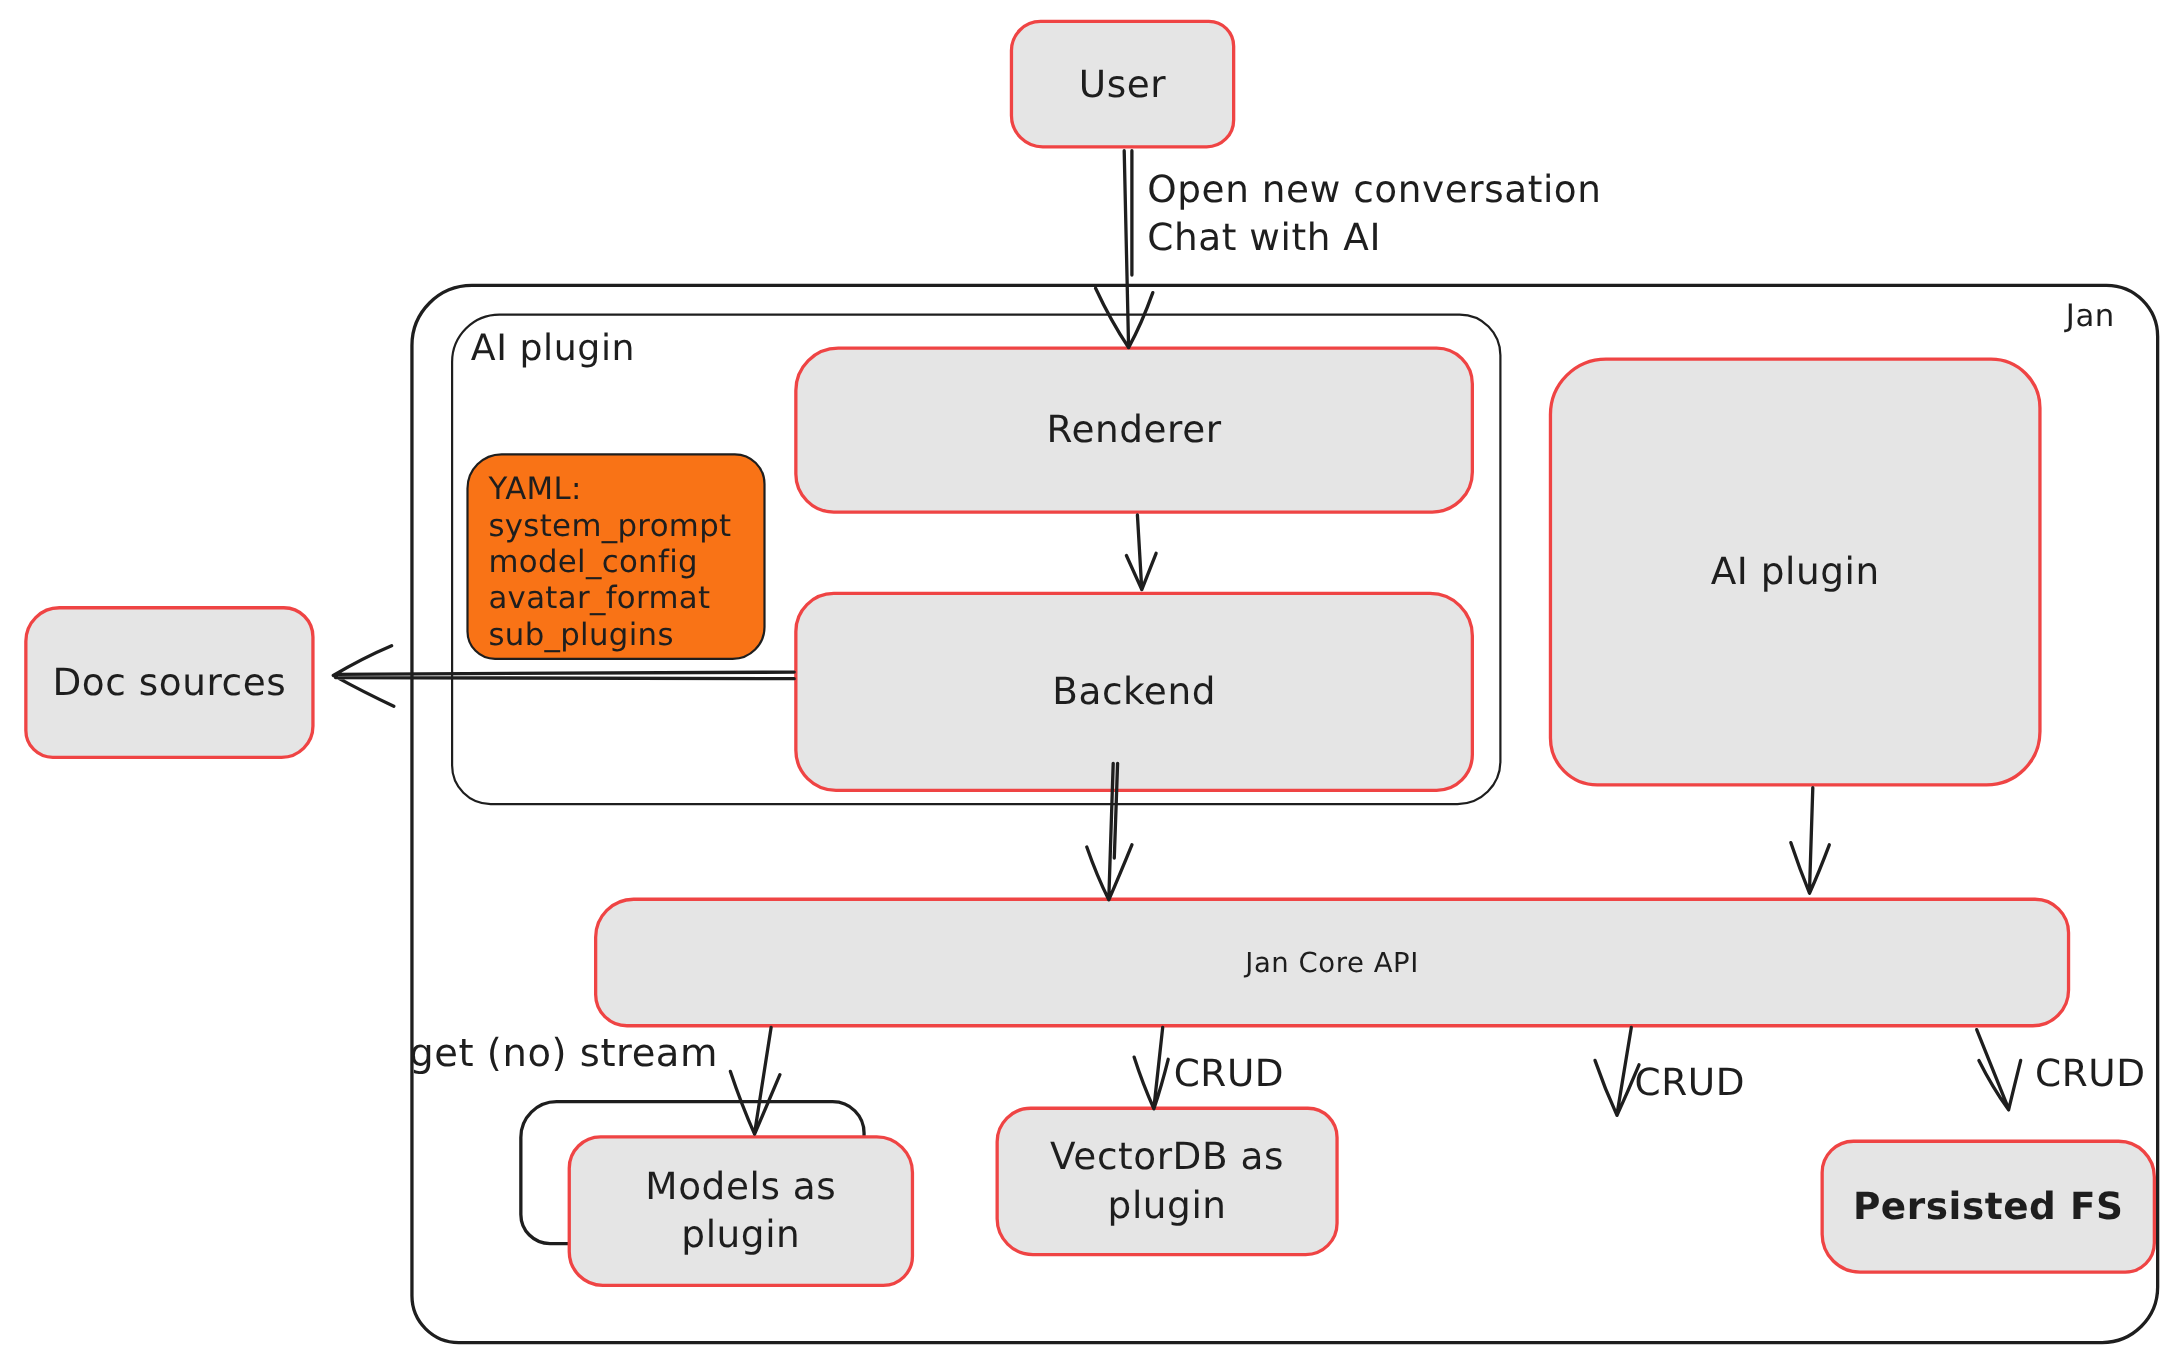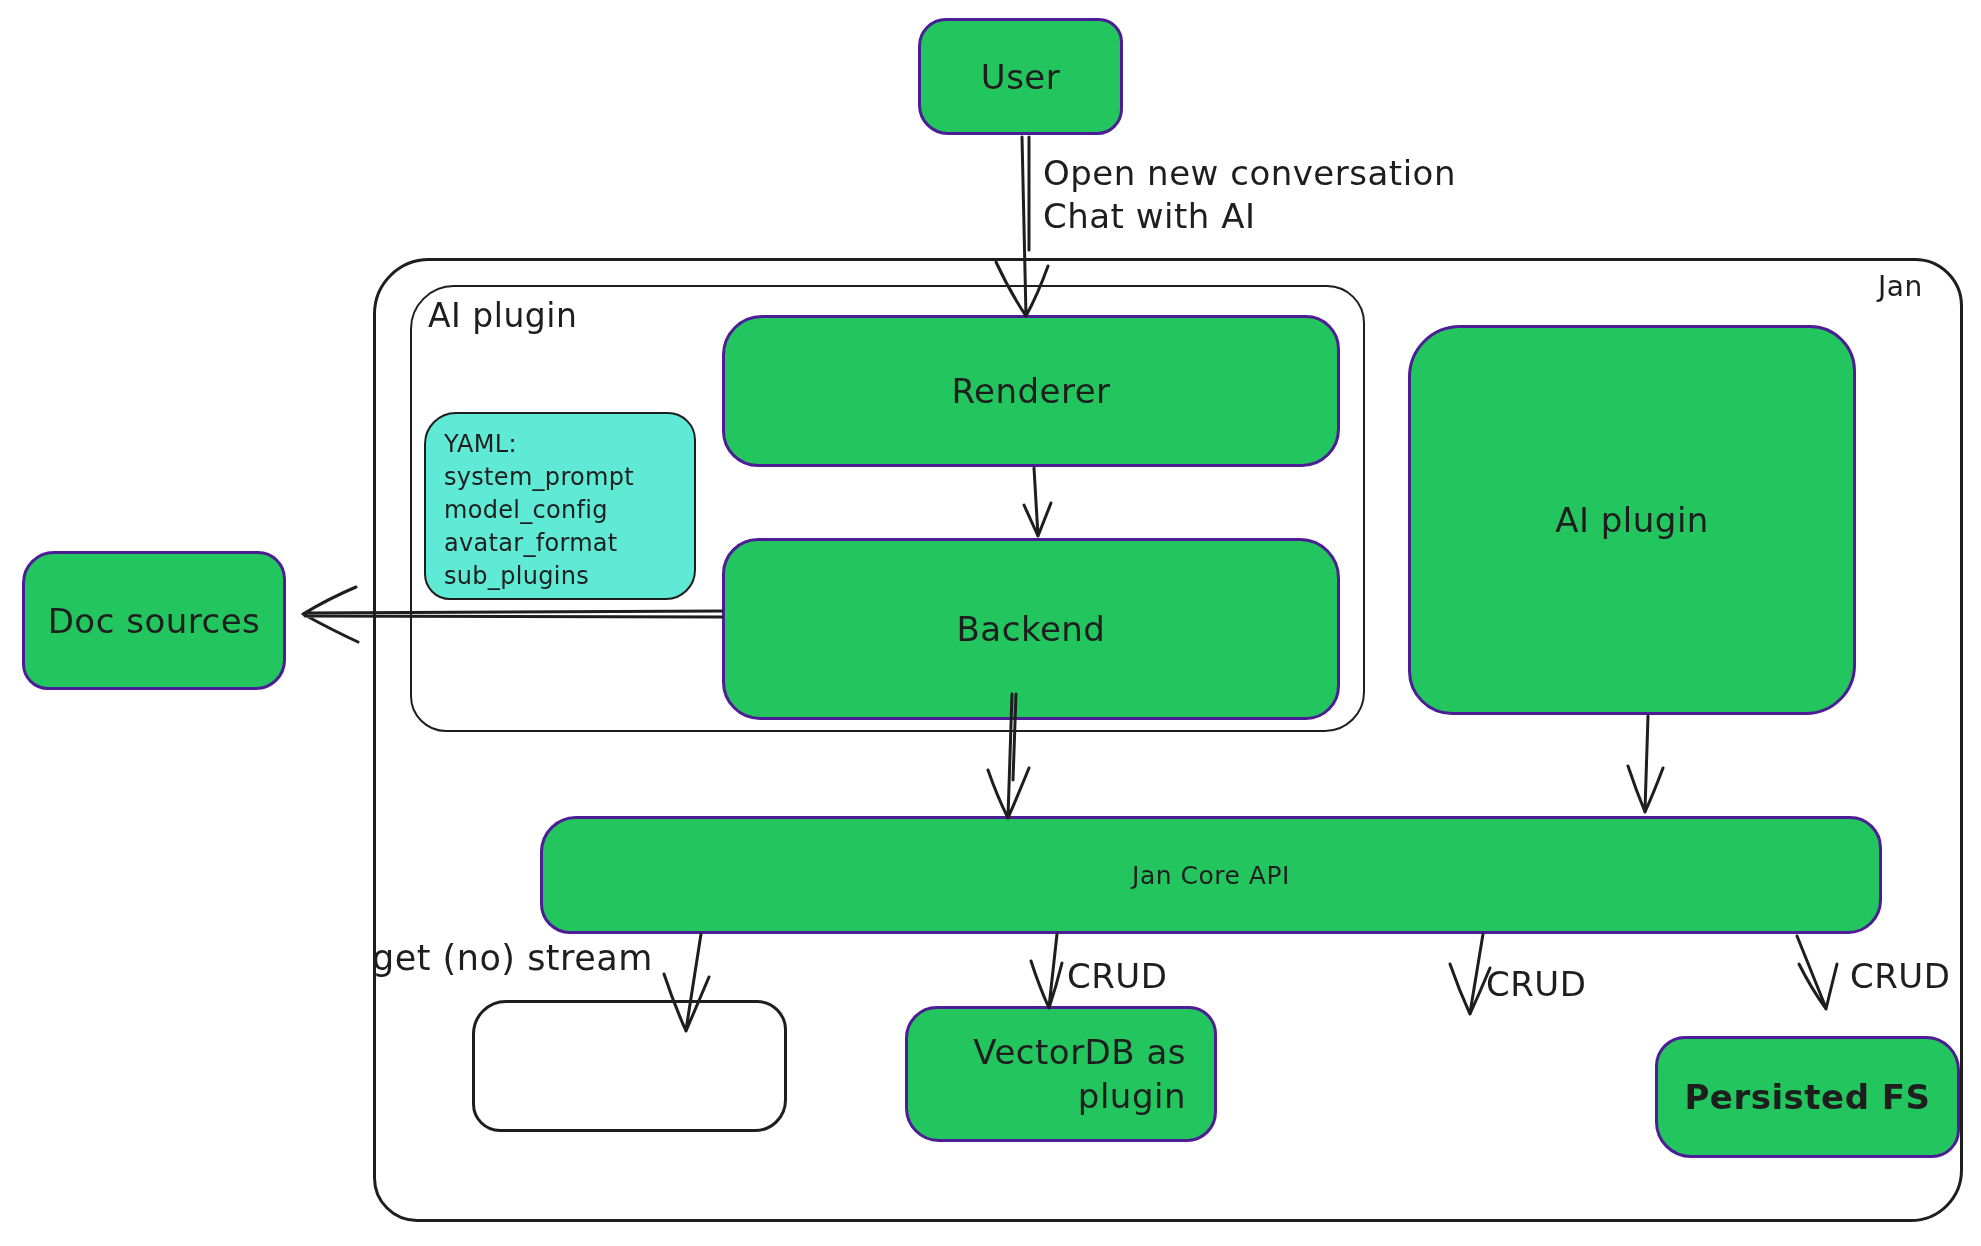--- a/index.html
+++ b/index.html
@@ -6,48 +6,48 @@
   .canvas{
     position:relative;
     width:1981px;height:1246px;
     background:#ffffff;
     font-family:"DejaVu Sans", sans-serif;
     color:#1e1e1e;
     overflow:hidden;
   }
   .node{
     position:absolute;
-    border:3px solid #4c1d95;
-    background:#22c55e;
+    border:3px solid #ef4444;
+    background:#e5e5e5;
     display:flex;
     align-items:center;
     justify-content:center;
-    text-align:right;
+    text-align:center;
     box-sizing:border-box;
     font-size:34px;
     letter-spacing:0.5px;
   }
   .container-box{
     position:absolute;
     border:3px solid #1e1e1e;
     background:#ffffff;
     box-sizing:border-box;
   }
   .floating-label{
     position:absolute;
     font-size:34px;
     letter-spacing:0.5px;
     white-space:nowrap;
   }
   .note{
     position:absolute;
     border:2.5px solid #1e1e1e;
-    background:#5eead4;
+    background:#f97316;
     box-sizing:border-box;
-    font-size:24px;
+    font-size:28px;
     line-height:33px;
     padding:14px 10px 8px 18px;
     letter-spacing:0.3px;
   }
   .wrap-label{display:inline-block;line-height:44px;}
   svg.arrows{
     position:absolute;left:0;top:0;
     pointer-events:none;
   }
   svg.arrows path{
@@ -106,20 +106,23 @@
     <span>Jan Core API</span>
   </div>
 
   <div class="floating-label" style="left:372px;top:938px;font-size:35px;">get (no) stream</div>
 
   <div class="floating-label" style="left:1067px;top:956px;font-size:34px;">CRUD</div>
   <div class="floating-label" style="left:1486px;top:964px;font-size:34px;">CRUD</div>
   <div class="floating-label" style="left:1850px;top:956px;font-size:34px;">CRUD</div>
 
   <div class="container-box" style="left:472px;top:1000px;width:315px;height:132px;border-radius:34px 30px 32px 28px;"></div>
+  <div class="node" style="left:516px;top:1032px;width:315px;height:138px;border-radius:30px 34px 28px 32px;">
+    <span class="wrap-label" style="max-width:240px;">Models as plugin</span>
+  </div>
 
   <div class="node" style="left:905px;top:1006px;width:312px;height:136px;border-radius:32px 28px 30px 34px;">
     <span class="wrap-label" style="max-width:250px;">VectorDB as plugin</span>
   </div>
 
 
   <div class="node" style="left:1655px;top:1036px;width:305px;height:122px;border-radius:30px 34px 28px 36px;font-weight:bold;">
     <span>Persisted FS</span>
   </div>
 

